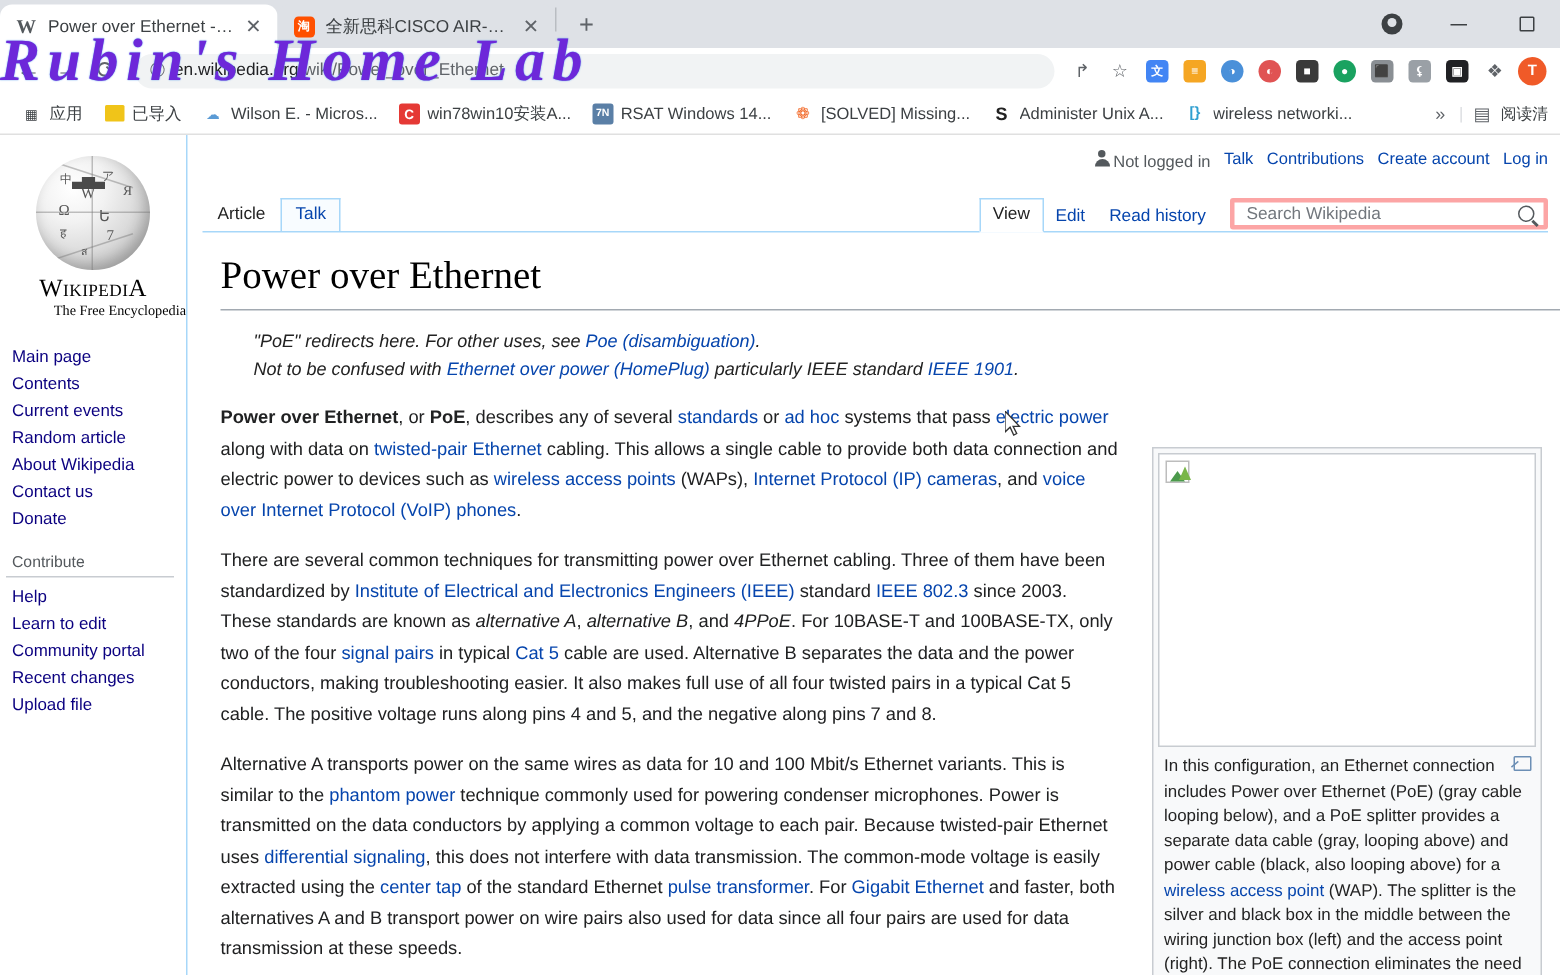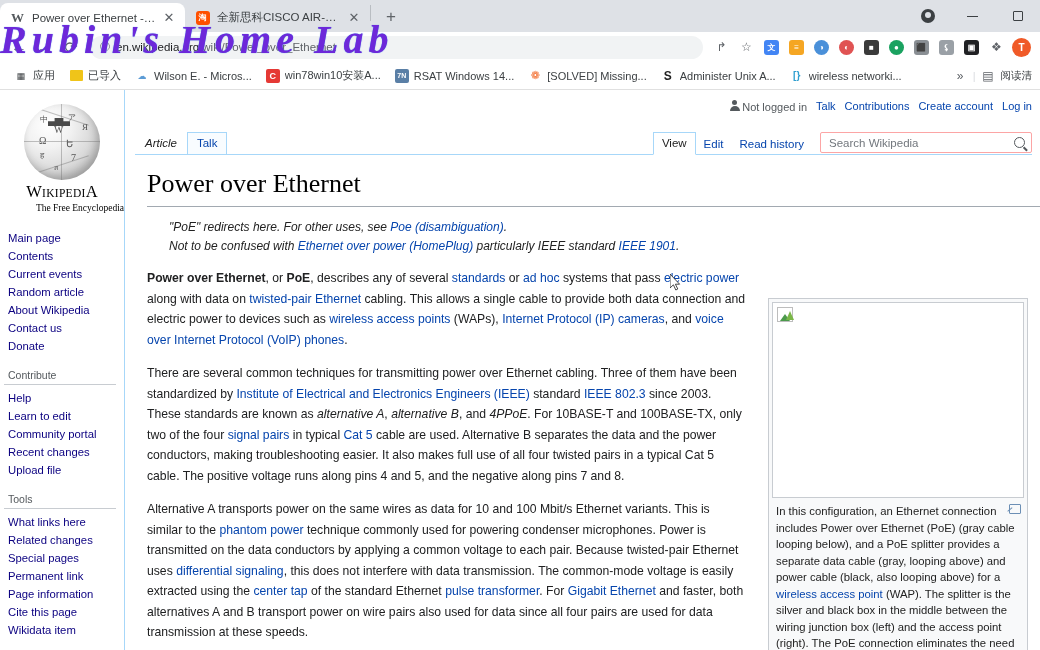--- a/index.html
+++ b/index.html
@@ -248,21 +248,21 @@
   .ns-tabs {
     position: absolute; left: 9px; top: 42px;
     display: flex; align-items: flex-end;
     font-size: 11.5px;
   }
   .ns-tab {
     padding: 4px 9px 5px 9px;
     color: #54595d;
     border: 1px solid transparent; border-bottom: none;
   }
-  .ns-tab.sel { color: #222; font-style: italic; }
+  .ns-tab.sel { color: #222; }
   .ns-tab.unsel {
     color: #0645ad;
     background: #f8fcff;
     border: 1px solid #a7d7f9; border-bottom: none;
   }
   .tabbar-bg {
     position: absolute; left: 9px; top: 42px; right: 8px; height: 23px;
     border-bottom: 1px solid #a7d7f9;
   }
 
@@ -271,21 +271,21 @@
     display: flex; align-items: flex-end; font-size: 11.5px;
   }
   .view-tab {
     padding: 4px 8px 5px 8px; color: #0645ad;
   }
   .view-tab.sel { color: #222; border: 1px solid #a7d7f9; border-bottom: 1px solid #fff; background:#fff; }
 
   .wp-search {
     position: absolute; right: 8px; top: 42px;
     width: 212px; height: 21px;
-    border: 1px solid #fca5a5; border-radius: 2px;
+    border: 3px solid #fca5a5; border-radius: 2px;
     background: #fff;
     display: flex; align-items: center;
     padding: 0 6px;
     font-size: 11.5px;
   }
   .wp-search input {
     border: none; outline: none; width: 100%;
     font-size: 11.5px; color: #222; background: transparent;
     font-family: "Liberation Sans", sans-serif;
   }
@@ -564,30 +564,20 @@
 
       <div class="nav-group">
         <div class="nav-head">Contribute</div>
         <a class="nav-link">Help</a>
         <a class="nav-link">Learn to edit</a>
         <a class="nav-link">Community portal</a>
         <a class="nav-link">Recent changes</a>
         <a class="nav-link">Upload file</a>
       </div>
 
-      <div class="nav-group">
-        <div class="nav-head">Tools</div>
-        <a class="nav-link">What links here</a>
-        <a class="nav-link">Related changes</a>
-        <a class="nav-link">Special pages</a>
-        <a class="nav-link">Permanent link</a>
-        <a class="nav-link">Page information</a>
-        <a class="nav-link">Cite this page</a>
-        <a class="nav-link">Wikidata item</a>
-      </div>
     </div>
 
     <div class="wp-main">
 
       <div class="wp-usertools">
         <span class="plain"><span class="usericon"></span><span>Not logged in</span></span>
         <a>Talk</a>
         <a>Contributions</a>
         <a>Create account</a>
         <a>Log in</a>

